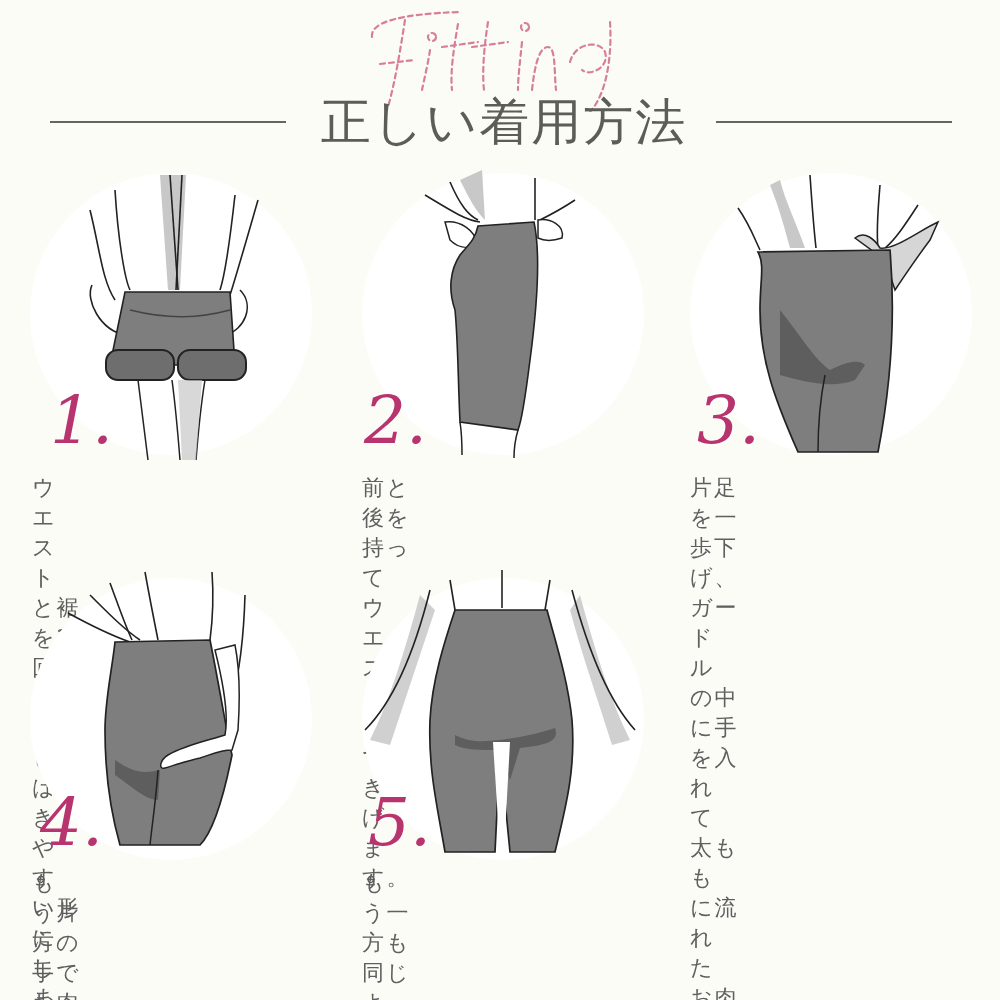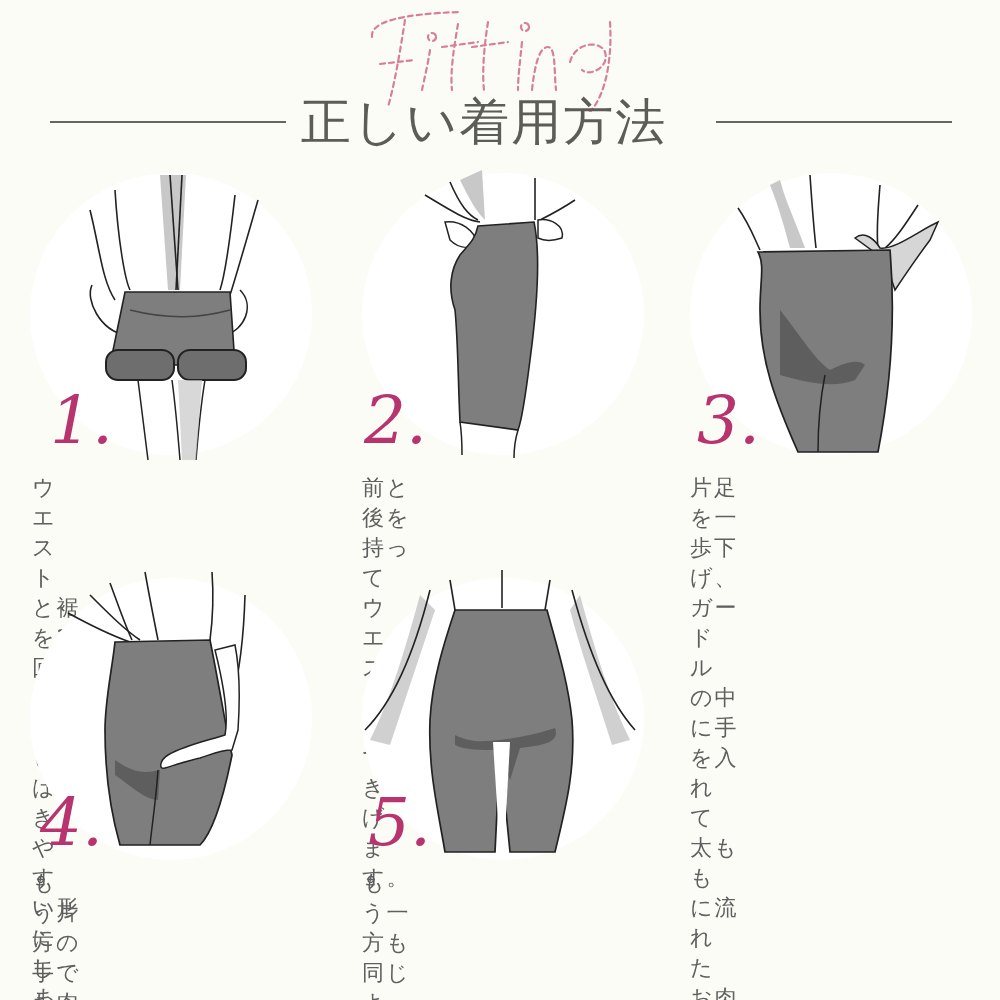--- a/index.html
+++ b/index.html
@@ -15,21 +15,21 @@
     }
     .title-row {
       position: absolute; left: 0; top: 90px; width: 1000px; height: 70px;
     }
     .title-line {
       position: absolute; top: 31px; height: 2px; background: #666660;
     }
     .title-line.left { left: 50px; width: 236px; }
     .title-line.right { left: 716px; width: 236px; }
     .title-text {
-      position: absolute; left: 284px; width: 400px; top: 0;
+      position: absolute; left: 304px; width: 400px; top: 0;
       text-align: center; font-family: "DejaVu Serif", serif;
       font-size: 50px; line-height: 64px; color: #5d5d58; letter-spacing: 2px;
     }
     .panel { position: absolute; }
     .circle {
       position: absolute; border-radius: 50%; background: #ffffff;
     }
     .illus { position: absolute; overflow: visible; }
     .num {
       position: absolute; font-family: "DejaVu Serif", serif; font-style: italic;

